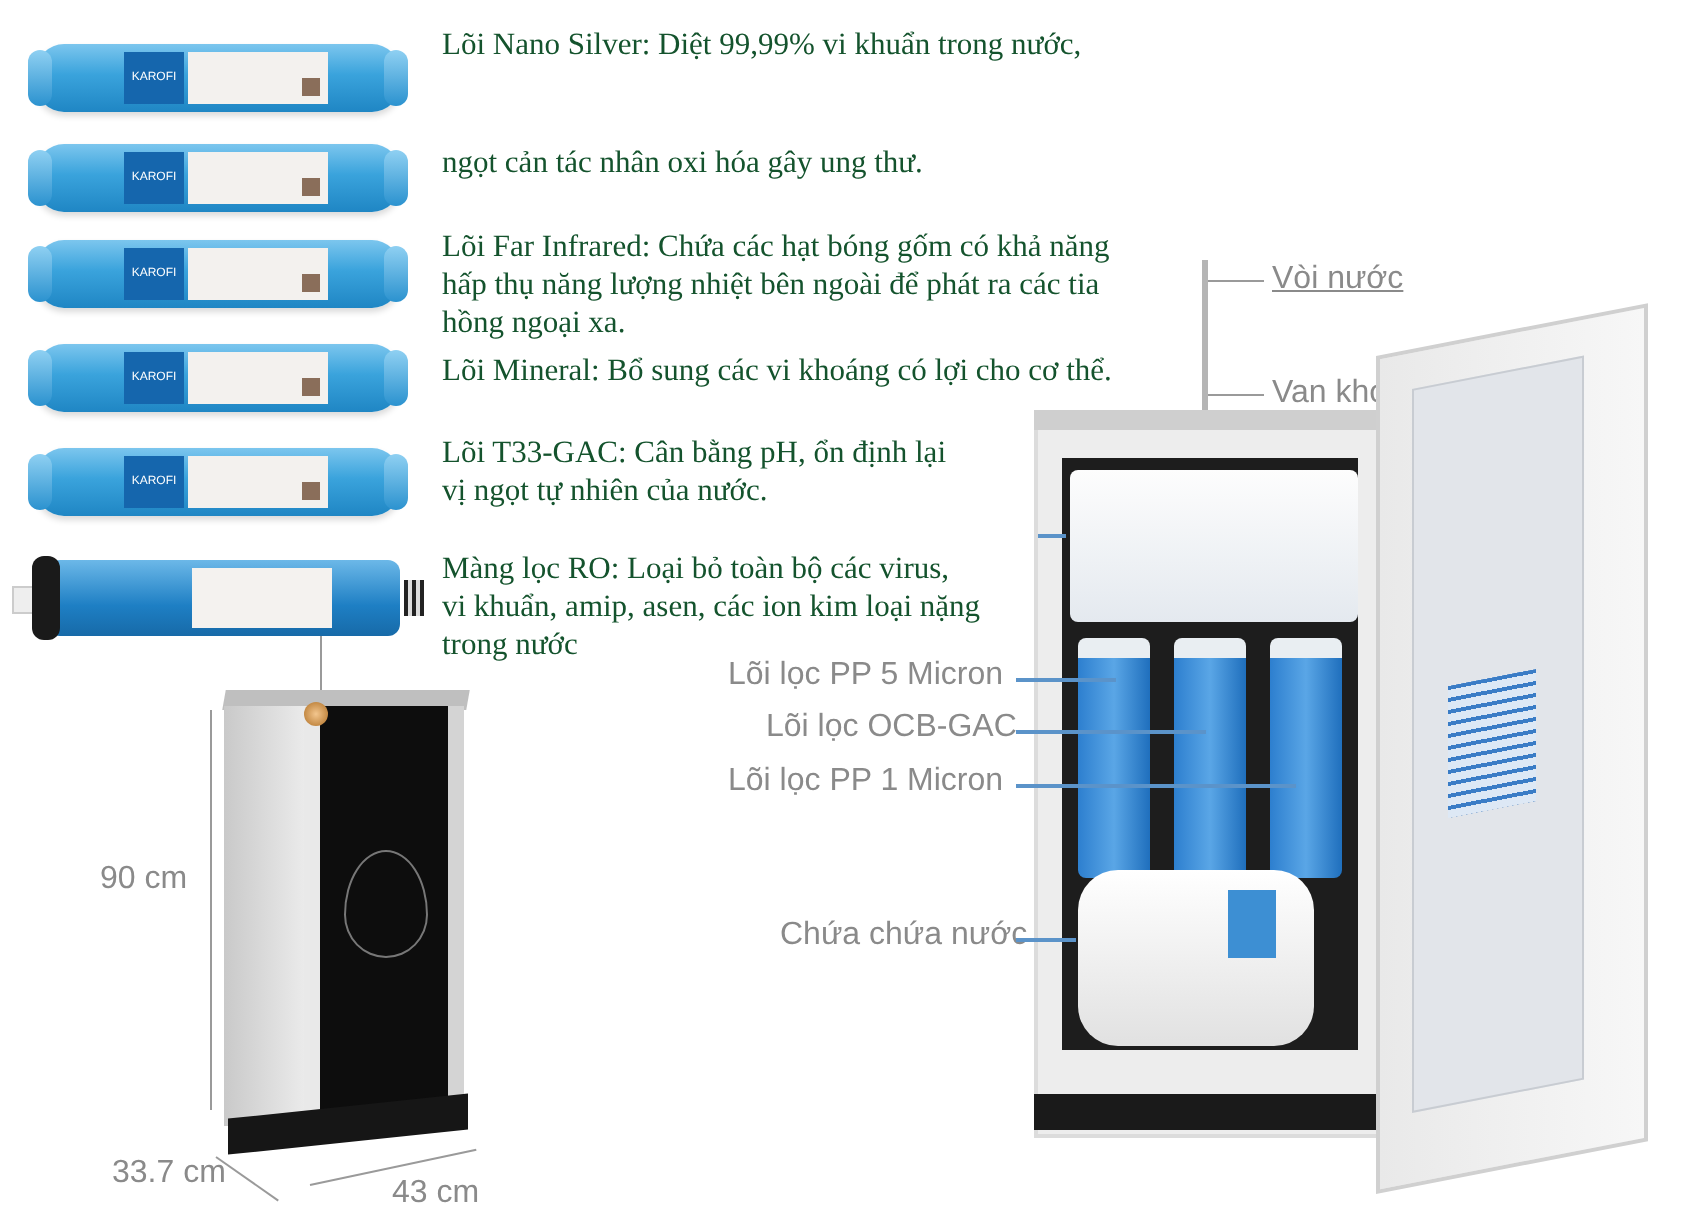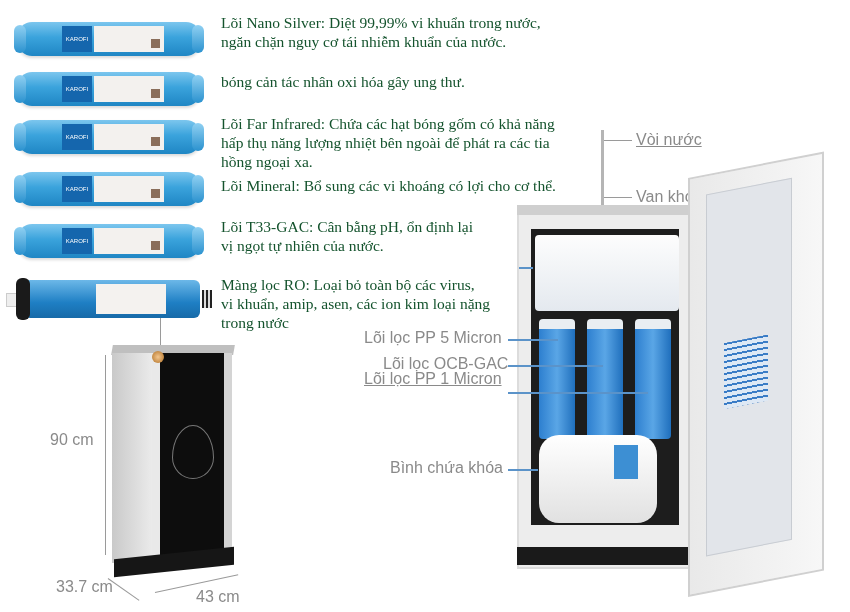--- a/index.html
+++ b/index.html
@@ -93,24 +93,23 @@
 <div class="ro">
   <div class="stub"></div>
   <div class="ring"></div>
   <div class="lbl"></div>
   <div class="endc"></div>
 </div>
 <div class="gline" style="left:160px;top:318px;width:1px;height:28px;"></div>
 
 <div class="desc" style="top:13px;">
   <span>Lõi Nano Silver: Diệt 99,99% vi khuẩn trong nước,</span>
-  <span>ngăn chặn nguy cơ tái nhiễm khuẩn của nước.</span>
 </div>
 <div class="desc" style="top:72px;">
-  <span>bóng cản tác nhân oxi hóa gây ung thư.</span>
+  <span>ngọt cản tác nhân oxi hóa gây ung thư.</span>
 </div>
 <div class="desc" style="top:114px;">
   <span>Lõi Far Infrared: Chứa các hạt bóng gốm có khả năng</span>
   <span>hấp thụ  năng lượng nhiệt bên ngoài để phát ra các tia</span>
   <span>hồng ngoại xa.</span>
 </div>
 <div class="desc" style="top:176px;">
   <span>Lõi Mineral: Bổ sung các vi khoáng có lợi cho cơ thể.</span>
 </div>
 <div class="desc" style="top:217px;">
@@ -159,16 +158,16 @@
 <div class="door">
   <div class="panel"></div>
   <div class="sticker"></div>
 </div>
 
 <div class="line" style="left:519px;top:267px;width:14px;"></div>
 <div class="call right" style="left:364px;top:329px;">Lõi lọc PP 5 Micron</div>
 <div class="line" style="left:508px;top:339px;width:50px;"></div>
 <div class="call right" style="left:383px;top:355px;">Lõi lọc OCB-GAC</div>
 <div class="line" style="left:508px;top:365px;width:95px;"></div>
-<div class="call right" style="left:364px;top:370px;text-decoration:underline;">Lõi lọc PP 1 Micron</div>
+<div class="call right" style="left:364px;top:382px;">Lõi lọc PP 1 Micron</div>
 <div class="line" style="left:508px;top:392px;width:140px;"></div>
-<div class="call right" style="left:390px;top:459px;">Bình chứa khóa</div>
+<div class="call right" style="left:390px;top:459px;">Chứa chứa nước</div>
 <div class="line" style="left:508px;top:469px;width:30px;"></div>
 
 </body></html>

